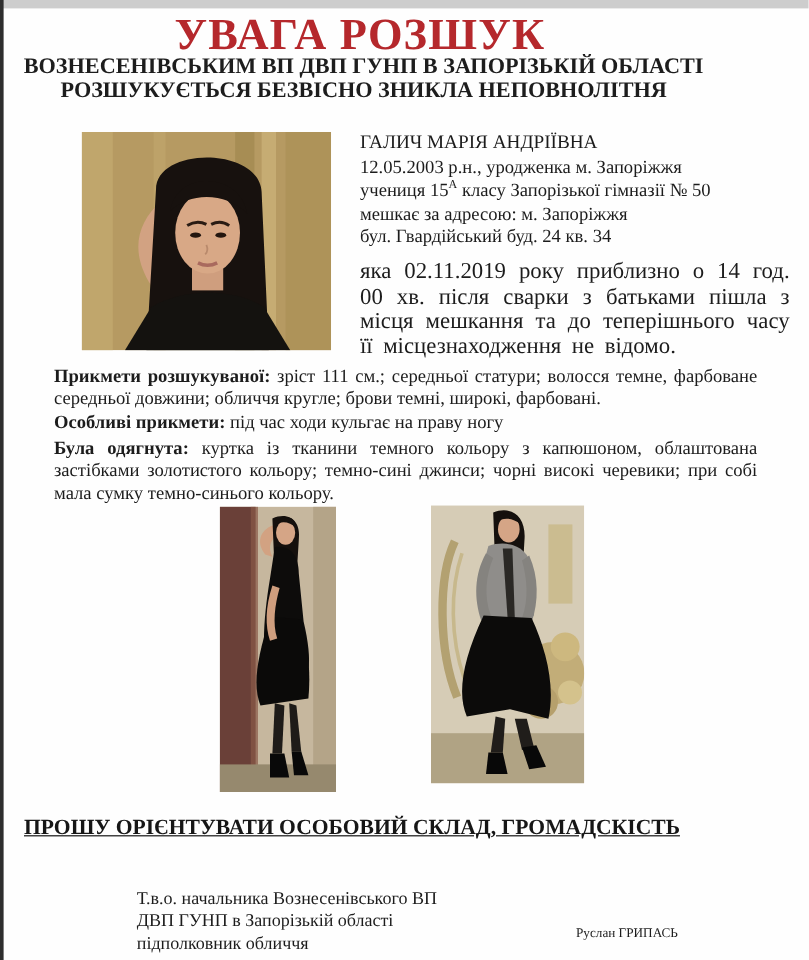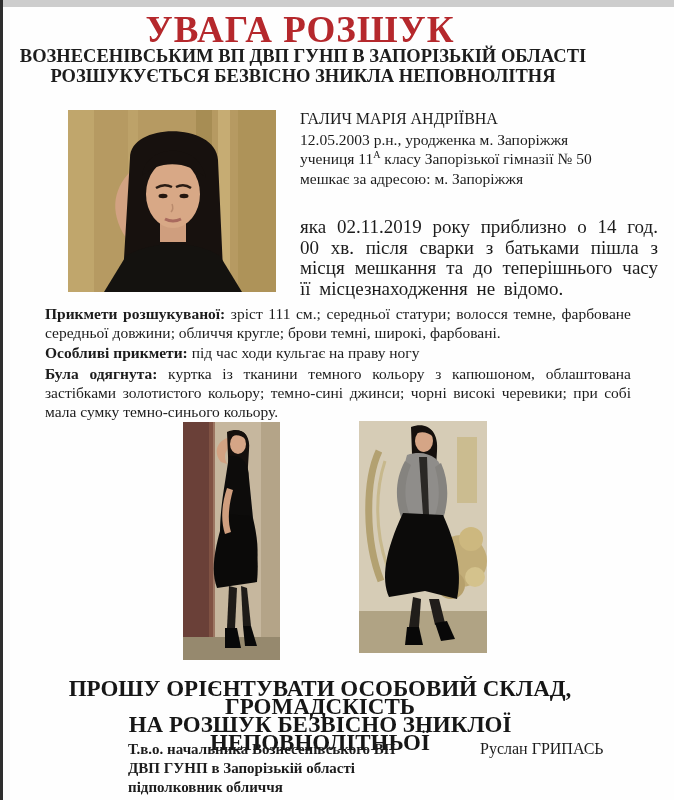--- a/index.html
+++ b/index.html
@@ -37,28 +37,28 @@
   }
 
   .sections{
     position:absolute;left:45px;top:304px;width:586px;
     font-size:15.5px;line-height:19.2px;text-align:justify;
   }
   .sections p{margin:0 0 1px 0;}
   .lead{font-weight:bold;}
 
   .appeal{
-    position:absolute;top:680px;left:20px;width:600px;text-align:center;
-    font-size:23px;font-weight:bold;line-height:18px;color:#161616;
+    position:absolute;top:680px;left:20px;width:600px;text-align:left;
+    font-size:18px;font-weight:bold;line-height:18px;color:#161616;text-decoration:underline;
   }
   .signature{
-    position:absolute;left:128px;top:740px;font-size:15px;line-height:19px;font-weight:bold;
+    position:absolute;left:114px;top:740px;font-size:15px;line-height:19px;
   }
   .signatory{
-    position:absolute;left:480px;top:740px;font-size:16px;
+    position:absolute;left:480px;top:772px;font-size:11px;
   }
 </style>
 </head>
 <body>
 
 <div class="page">
   <div class="top-strip"></div>
   <div class="left-edge"></div>
 
   <div class="title">УВАГА РОЗШУК</div>
@@ -96,22 +96,23 @@
       <path d="M104 94 q2 5 -1 8" stroke="#b98a6c" stroke-width="1.5" fill="none"></path>
       <path d="M97 109 q8 4 16 0" stroke="#a96a5e" stroke-width="3" fill="none"></path>
 
       <path d="M36 182 L58 146 C84 130 128 130 152 146 L174 182 Z" fill="#14120f"></path>
     </svg>
   </div>
 
   <div class="info">
     <div class="name">ГАЛИЧ МАРІЯ АНДРІЇВНА</div>
     <div>12.05.2003 р.н., уродженка м. Запоріжжя</div>
-    <div><span>учениця 11</span><sup>А</sup><span> класу Запорізької гімназії № 50</span></div>
+    <div><span>учениця 15</span><sup>А</sup><span> класу Запорізької гімназії № 50</span></div>
     <div>мешкає за адресою: м. Запоріжжя</div>
+    <div>бул. Гвардійський буд. 24 кв. 34</div>
   </div>
 
   <div class="para-disappearance">яка 02.11.2019 року приблизно о 14 год. 00 хв. після сварки з батьками пішла з місця мешкання та до теперішнього часу її місцезнаходження не відомо.</div>
 
   <div class="sections">
     <p><span class="lead">Прикмети розшукуваної:</span><span> зріст 111 см.; середньої статури; волосся темне, фарбоване середньої довжини; обличчя кругле; брови темні, широкі, фарбовані.</span></p>
     <p><span class="lead">Особливі прикмети:</span><span> під час ходи кульгає на праву ногу</span></p>
     <p><span class="lead">Була одягнута:</span><span> куртка із тканини темного кольору з капюшоном, облаштована застібками золотистого кольору; темно-сині джинси; чорні високі черевики; при собі мала сумку темно-синього кольору.</span></p>
   </div>
 
@@ -173,21 +174,20 @@
       <path d="M54 176 L50 206 L60 206 L62 178 Z" fill="#201d1a"></path>
       <path d="M70 178 L76 204 L86 202 L80 178 Z" fill="#201d1a"></path>
 
       <path d="M48 206 L46 224 L64 224 L60 206 Z" fill="#080808"></path>
       <path d="M76 202 L82 220 L96 218 L88 200 Z" fill="#080808"></path>
     </svg>
   </div>
 
   <div class="appeal">
     <div>ПРОШУ ОРІЄНТУВАТИ ОСОБОВИЙ СКЛАД, ГРОМАДСКІСТЬ</div>
-    <div>НА РОЗШУК БЕЗВІСНО ЗНИКЛОЇ НЕПОВНОЛІТНЬОЇ</div>
   </div>
 
   <div class="signature">
     <div>Т.в.о. начальника Вознесенівського ВП</div>
     <div>ДВП ГУНП в Запорізькій області</div>
     <div>підполковник обличчя</div>
   </div>
 
   <div class="signatory">Руслан ГРИПАСЬ</div>
 </div>

